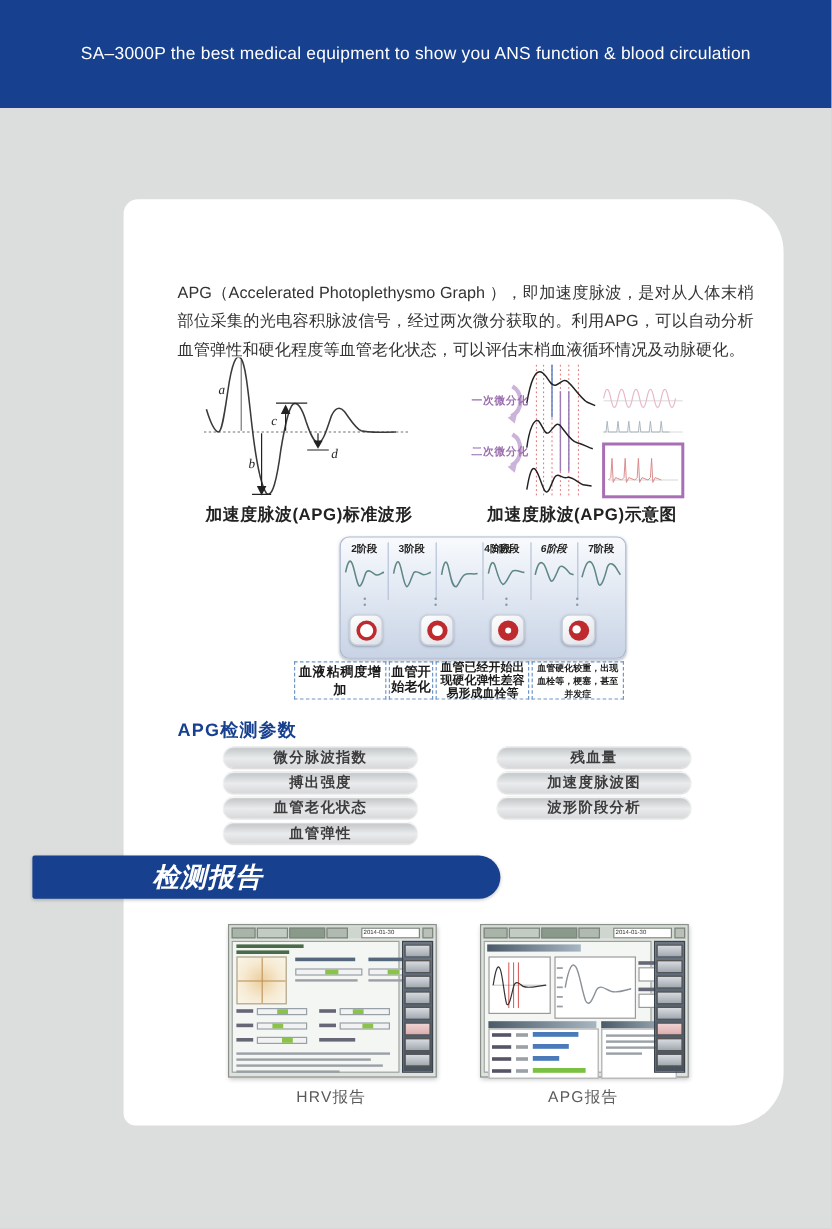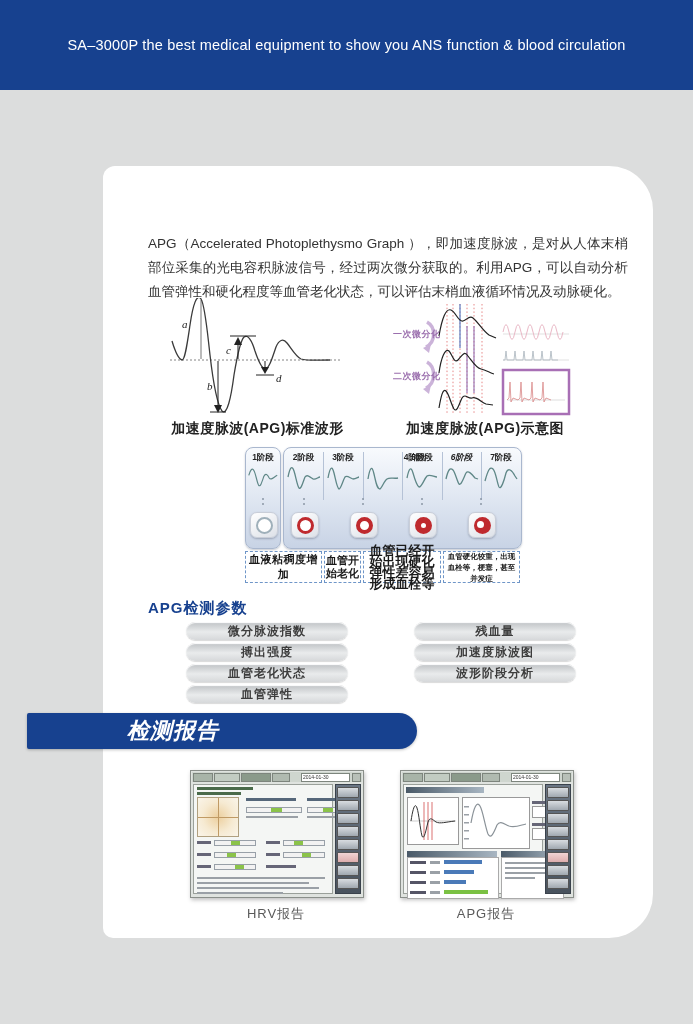--- a/index.html
+++ b/index.html
@@ -156,33 +156,20 @@
       <path d="M110,62 l2,0 l1,-9 l1,9 l7,0 l1,-9 l1,9 l7,0 l1,-9 l1,9 l7,0 l1,-9 l1,9 l7,0 l1,-9 l1,9 l7,0 l1,-9 l1,9 l6,0" fill="none" stroke="#aab4bd" stroke-width="0.8"></path>
       <rect x="110" y="72" width="66" height="44" fill="#ffffff" stroke="#a86fb5" stroke-width="2.5"></rect>
       <line x1="114" y1="102" x2="172" y2="102" stroke="#bbbbbb" stroke-width="0.5"></line>
       <path d="M114,102 l2,-2 l1,-16 l1,20 l2,-4 l5,2 l2,-2 l1,-16 l1,20 l2,-4 l5,2 l2,-2 l1,-16 l1,20 l2,-4 l5,2 l2,-2 l1,-16 l1,20 l2,-4 l5,2" fill="none" stroke="#d98888" stroke-width="0.8"></path>
     </svg>
     <div style="position:absolute;left:0;top:30px;font-size:9px;font-weight:bold;color:#9b6fae;letter-spacing:.5px;">一次微分化</div>
     <div style="position:absolute;left:0;top:72px;font-size:9px;font-weight:bold;color:#9b6fae;letter-spacing:.5px;">二次微分化</div>
   </div>
   <div class="diagram-caption" style="left:385px;top:420px;width:200px;">加速度脉波(APG)示意图</div>
 
-  <div class="stage-panel" style="left:245px;top:447px;width:34px;height:100px;">
-    <div class="stage-head" style="left:0;width:34px;">1阶段</div>
-    <svg style="position:absolute;left:1px;top:14px;" width="32" height="32" viewBox="0 0 36 32">
-      <path d="M2,13 C4,6 6,4 8,8 C10,12 11,20 13,24 C15,27 17,20 19,14 C21,10 23,12 25,16 C27,19 30,15 34,13" fill="none" stroke="#5f8787" stroke-width="1.3"></path>
-    </svg>
-    <div class="dots" style="left:15px;">
-        <div class="dot"></div>
-        <div class="dot"></div>
-      </div>
-    <div class="tile" style="left:4px;">
-        <div class="ring s1"></div>
-      </div>
-  </div>
 
   <div class="stage-panel" style="left:283px;top:447px;width:237px;height:100px;">
     <div class="stage-head" style="left:0px;width:39px;">2阶段</div>
     <div class="stage-head" style="left:39px;width:40px;">3阶段</div>
     <div class="stage-head" style="left:79px;width:39px;padding-left:32px;">4阶段</div>
     <div class="stage-head" style="left:118px;width:40px;">5阶段</div>
     <div class="stage-head" style="left:158px;width:39px;font-style:italic;">6阶段</div>
     <div class="stage-head" style="left:197px;width:40px;">7阶段</div>
     <div class="stage-sep" style="left:39px;"></div>
     <div class="stage-sep" style="left:79px;"></div>
@@ -234,21 +221,21 @@
       </div>
     <div class="tile" style="left:184px;">
         <div class="ring s67">
           <div class="hole"></div>
         </div>
       </div>
   </div>
 
   <div class="note-box" style="left:245px;width:77px;font-size:11px;letter-spacing:.5px;">血液粘稠度增加</div>
   <div class="note-box" style="left:324px;width:37px;font-size:11px;line-height:13px;">血管开始老化</div>
-  <div class="note-box" style="left:363px;width:78px;font-size:13px;line-height:11px;padding:0 2px;">血管已经开始出现硬化弹性差容易形成血栓等</div>
+  <div class="note-box" style="left:363px;width:78px;font-size:10px;line-height:11px;padding:0 2px;">血管已经开始出现硬化弹性差容易形成血栓等</div>
   <div class="note-box" style="left:443px;width:77px;font-size:7.5px;line-height:11px;padding:0 2px;">血管硬化较重，出现血栓等，梗塞，甚至并发症</div>
 
 
   <div class="params-heading">APG检测参数</div>
   <div class="pill" style="left:186px;top:622px;">微分脉波指数</div>
   <div class="pill" style="left:186px;top:643px;">搏出强度</div>
   <div class="pill" style="left:186px;top:664px;">血管老化状态</div>
   <div class="pill" style="left:186px;top:685px;">血管弹性</div>
   <div class="pill" style="left:414px;top:622px;">残血量</div>
   <div class="pill" style="left:414px;top:664px;">波形阶段分析</div>

